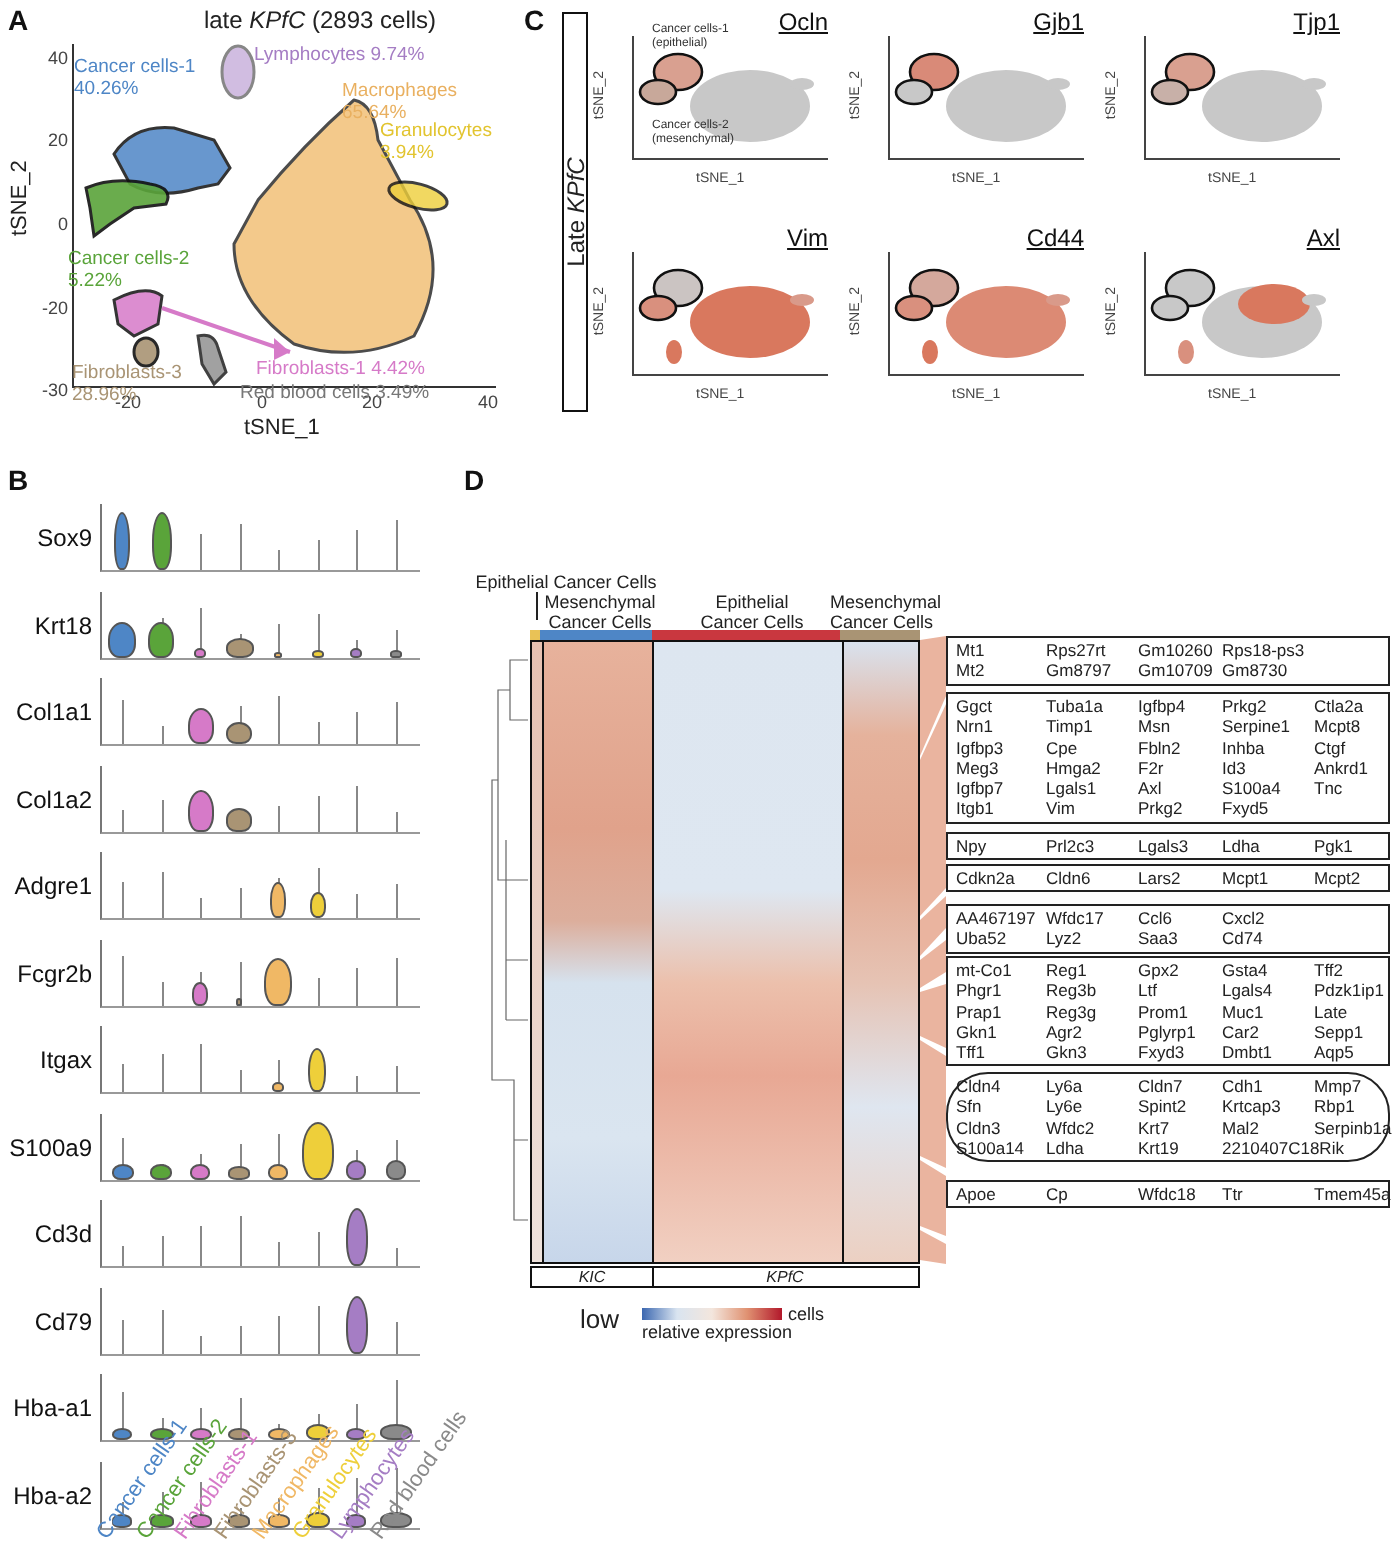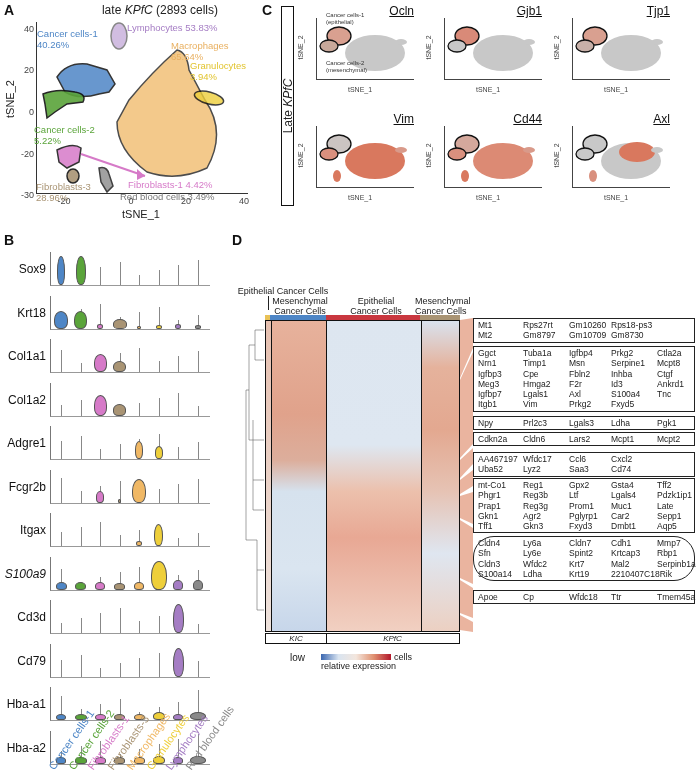--- a/index.html
+++ b/index.html
@@ -69,21 +69,21 @@
     <polygon points="108,154 100,147 100,158" fill="#d67ac8"></polygon>
   </svg>
 </div>
 <div class="tick-x" style="left:52px;top:196px">-20</div>
 <div class="tick-x" style="left:119px;top:196px">0</div>
 <div class="tick-x" style="left:174px;top:196px">20</div>
 <div class="tick-x" style="left:232px;top:196px">40</div>
 <div class="axis-label" style="left:122px;top:208px">tSNE_1</div>
 
 <div class="cluster-label" style="left:37px;top:28px;color:#4e86c6"><span>Cancer cells-1</span><br><span>40.26%</span></div>
-<div class="cluster-label" style="left:127px;top:22px;color:#a57dc4"><span>Lymphocytes</span> <span>53.83%</span></div>
+<div class="cluster-label" style="left:127px;top:22px;color:#a57dc4"><span>Lymphocytes</span> <span>9.74%</span></div>
 <div class="cluster-label" style="left:171px;top:40px;color:#e9b060"><span>Macrophages</span><br><span>65.64%</span></div>
 <div class="cluster-label" style="left:190px;top:60px;color:#e2c42f"><span>Granulocytes</span><br><span>3.94%</span></div>
 <div class="cluster-label" style="left:34px;top:124px;color:#5aa43a"><span>Cancer cells-2</span><br><span>5.22%</span></div>
 <div class="cluster-label" style="left:36px;top:181px;color:#a99474"><span>Fibroblasts-3</span><br><span>28.96%</span></div>
 <div class="cluster-label" style="left:128px;top:179px;color:#d67ac8"><span>Fibroblasts-1</span> <span>4.42%</span></div>
 <div class="cluster-label" style="left:120px;top:191px;color:#777"><span>Red blood cells</span> <span>3.49%</span></div>
 
 <div class="panel-letter" style="left:262px;top:2px">C</div>
 <div class="abs" style="left:281px;top:6px;width:13px;height:200px;border:1.5px solid #111">
   <div style="position:absolute;left:-44px;top:92px;width:100px;transform:rotate(-90deg);font-size:12px;text-align:center"><span>Late </span><i>KPfC</i></div>
@@ -283,21 +283,21 @@
         <div class="spike" style="left: 49px; height: 24px;"></div>
         <div class="spike" style="left: 68.5px; height: 11px;"></div>
         <div class="spike" style="left: 88px; height: 16px;"></div>
         <div class="violin" style="left: 85px; width: 6px; height: 4.8px; background: rgb(240, 184, 101); border: 0.6px solid rgb(85, 85, 85); border-radius: 50% 50% 40% 40%;"></div>
         <div class="spike" style="left: 107.5px; height: 21px;"></div>
         <div class="violin" style="left: 103px; width: 9px; height: 22.4px; background: rgb(238, 207, 58); border: 0.6px solid rgb(85, 85, 85); border-radius: 50% 50% 40% 40%;"></div>
         <div class="spike" style="left: 127px; height: 8px;"></div>
         <div class="spike" style="left: 146.5px; height: 13px;"></div>
       </div>
     </div>
-    <div class="violin-row" style="top: 554.5px; font-style: italic;">
+    <div class="violin-row" style="top: 554.5px;">
       <div class="gene-label" style="right: auto; left: 0px; width: 46px;">S100a9</div>
       <div class="violin-axis">
         <div class="spike" style="left: 10px; height: 21px;"></div>
         <div class="violin" style="left: 4.5px; width: 11px; height: 8px; background: rgb(78, 134, 198); border: 0.6px solid rgb(85, 85, 85); border-radius: 50% 50% 40% 40%;"></div>
         <div class="spike" style="left: 29.5px; height: 8px;"></div>
         <div class="violin" style="left: 24px; width: 11px; height: 8px; background: rgb(90, 164, 58); border: 0.6px solid rgb(85, 85, 85); border-radius: 50% 50% 40% 40%;"></div>
         <div class="spike" style="left: 49px; height: 13px;"></div>
         <div class="violin" style="left: 44px; width: 10px; height: 8px; background: rgb(214, 122, 200); border: 0.6px solid rgb(85, 85, 85); border-radius: 50% 50% 40% 40%;"></div>
         <div class="spike" style="left: 68.5px; height: 18px;"></div>
         <div class="violin" style="left: 63px; width: 11px; height: 6.4px; background: rgb(169, 148, 116); border: 0.6px solid rgb(85, 85, 85); border-radius: 50% 50% 40% 40%;"></div>
@@ -414,21 +414,21 @@
 <div class="abs" style="left:265px;top:320px;width:195px;height:312px;border:1.5px solid #111;background:linear-gradient(180deg,#f2d6c8 0%,#ead3c8 25%,#eef0f4 35%,#f1dacf 55%,#ecccbd 75%,#eef0f4 100%)">
   <div style="position:absolute;left:0;top:0;width:5px;height:100%;background:linear-gradient(180deg,#e6c0b0,#eee2dc)"></div>
   <div style="position:absolute;left:5px;top:0;width:56px;height:100%;border-left:1.2px solid #111;border-right:1.2px solid #111;background:linear-gradient(180deg,#e7b29c 0%,#e0a28b 30%,#dcae9c 45%,#d6e2ee 55%,#dae5f0 80%,#c7d6ea 100%)"></div>
   <div style="position:absolute;left:61px;top:0;width:94px;height:100%;background:linear-gradient(180deg,#dde6f0 0%,#dee7f1 40%,#ecc0ac 55%,#e8a894 70%,#f1d0c2 100%)"></div>
   <div style="position:absolute;left:155px;top:0;width:38px;height:100%;border-left:1.2px solid #111;background:linear-gradient(180deg,#d9e2ee 0%,#e5b29c 15%,#e3a890 35%,#e6c3b4 55%,#dfe6f0 75%,#ecd0c2 100%)"></div>
 </div>
 <div class="abs" style="left:265px;top:633px;width:195px;height:11px;border:1.5px solid #111">
   <div style="position:absolute;left:0;top:0;width:61px;height:100%;border-right:1.5px solid #111;font-size:8px;text-align:center;font-style:italic;line-height:9px">KIC</div>
   <div style="position:absolute;left:61px;top:0;width:131px;height:100%;font-size:8px;text-align:center;font-style:italic;line-height:9px">KPfC</div>
 </div>
-<div class="abs" style="left:290px;top:652px;font-size:10px">low</div>
+<div class="abs" style="left:290px;top:652px;font-size:13px">low</div>
 <div class="abs" style="left:321px;top:654px;width:70px;height:6px;background:linear-gradient(90deg,#3b67b0,#d9e4f0,#f3e6dd,#e09272,#b2182b)"></div>
 <div class="abs" style="left:394px;top:652px;font-size:9px">cells</div>
 <div class="abs" style="left:321px;top:661px;font-size:9px">relative expression</div>
 
 <svg class="abs" style="left:460px;top:318px" width="14" height="315">
   <polygon points="0,2 13,0 13,30 0,60" fill="#eab49f"></polygon>
   <polygon points="0,62 13,34 13,126 0,140" fill="#eab49f"></polygon>
   <polygon points="0,142 13,130 13,146 0,160" fill="#eab49f"></polygon>
   <polygon points="0,162 13,152 13,168 0,176" fill="#eab49f"></polygon>
   <polygon points="0,178 13,174 13,206 0,200" fill="#eab49f"></polygon>

